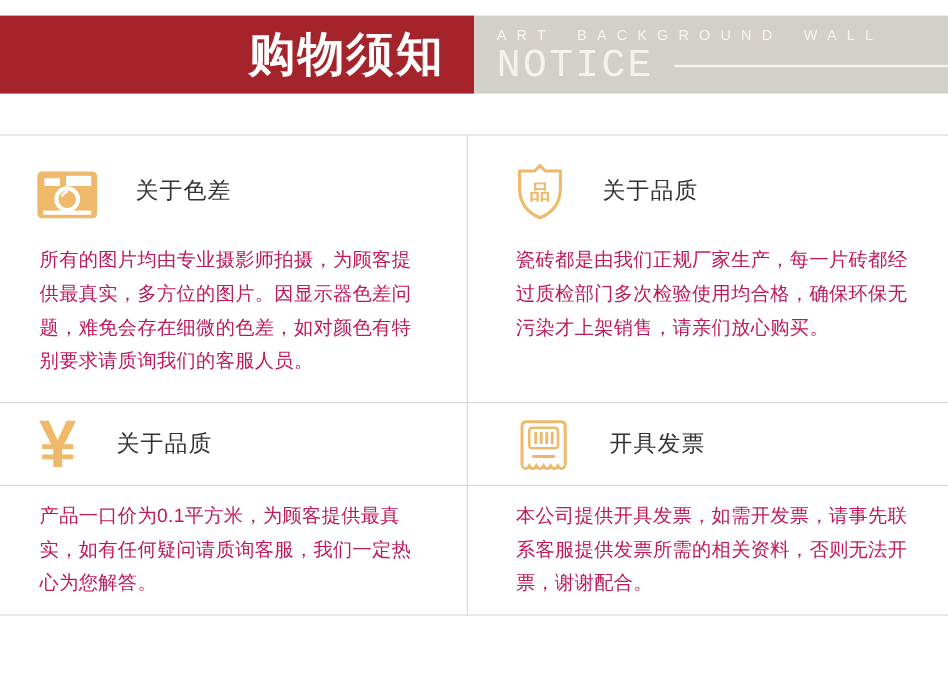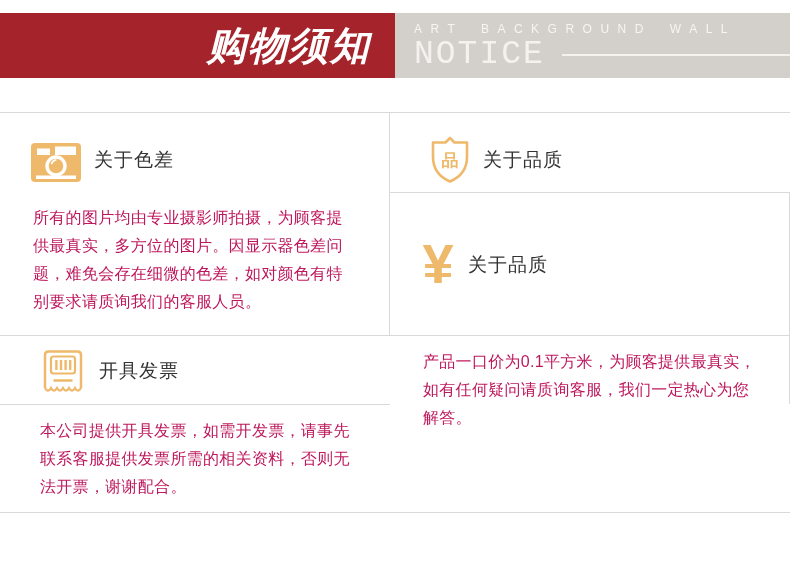--- a/index.html
+++ b/index.html
@@ -8,21 +8,21 @@
     font-family:"Liberation Sans","DejaVu Sans",sans-serif;
     position:relative;
   }
   
   .banner{position:absolute;top:13px;left:0;width:790px;height:65px;display:flex;}
   .banner-left{
     width:395px;height:65px;background:#a5242b;box-sizing:border-box;
     display:flex;align-items:center;justify-content:flex-end;padding-right:24px;
   }
   .banner-title{
-    color:#ffffff;font-size:39px;font-weight:bold;letter-spacing:2px;line-height:1;font-style:italic;
+    color:#ffffff;font-size:39px;font-weight:bold;letter-spacing:2px;line-height:1;
   }
   .banner-right{
     flex:1;height:65px;background:#d3cfca;box-sizing:border-box;
     padding:9px 0 0 19px;display:flex;flex-direction:column;overflow:hidden;
   }
   .art-tagline{
     color:#f7f5f2;font-size:12px;letter-spacing:8.5px;word-spacing:6px;
     line-height:14px;white-space:nowrap;
   }
   .notice-row{display:flex;align-items:center;margin-top:1px;font-family:Liberation Mono, monospace;}
@@ -34,21 +34,21 @@
   
   .grid{
     position:absolute;top:112px;left:0;width:790px;box-sizing:border-box;
     display:grid;grid-template-columns:390px 400px;
     grid-template-rows:79px 143px 69px 108px;
     border-top:1px solid #d9d9d9;border-bottom:1px solid #d9d9d9;
   }
   .cell{box-sizing:border-box;}
   .col-l{border-right:1px solid #d9d9d9;}
   .bt{border-top:1px solid #d9d9d9;}
-  .title-cell{display:flex;align-items:center;}
+  .title-cell{display:flex;align-items:center;gap:19px;}
   .title-cell.row1{padding-top:14px;}
   .pad-l{padding-left:31px;}
   .pad-r{padding-left:40px;}
   .icon-box{display:flex;align-items:center;justify-content:center;}
   .section-title{
     color:#333333;font-size:19px;letter-spacing:1px;margin-left:13px;line-height:1;
   }
   .yen-glyph{
     color:#eeb96a;font-size:56px;font-weight:bold;line-height:46px;width:34px;
     display:inline-block;text-align:center;
@@ -95,20 +95,21 @@
     <span class="icon-box">
       <svg width="40" height="47" viewBox="0 0 40 47" aria-hidden="true">
         <path d="M20 2 L24.5 6.5 H37 V21 C37 32.5 30.5 41 20 45.5 C9.5 41 3 32.5 3 21 V6.5 H15.5 Z" fill="none" stroke="#eeb96a" stroke-width="2.6" stroke-linejoin="round"></path>
         <text x="20" y="30" text-anchor="middle" font-size="17" font-weight="bold" fill="#eeb96a">品</text>
       </svg>
     </span>
     <span class="section-title">关于品质</span>
   </div>
 
   <div class="cell col-l body-cell body-l">所有的图片均由专业摄影师拍摄，为顾客提供最真实，多方位的图片。因显示器色差问题，难免会存在细微的色差，如对颜色有特别要求请质询我们的客服人员。</div>
+  <div class="cell body-cell body-r">瓷砖都是由我们正规厂家生产，每一片砖都经过质检部门多次检验使用均合格，确保环保无污染才上架销售，请亲们放心购买。</div>
 
   <div class="cell col-l bt title-cell pad-l">
     <span class="yen-glyph">¥</span>
     <span class="section-title">关于品质</span>
   </div>
 
   <div class="cell bt title-cell pad-r">
     <span class="icon-box">
       <svg width="46" height="47" viewBox="0 0 46 47" aria-hidden="true">
         <path d="M5 41 V8 Q5 4.5 8.5 4.5 H37.5 Q41 4.5 41 8 V41" fill="none" stroke="#eeb96a" stroke-width="2.5"></path>

